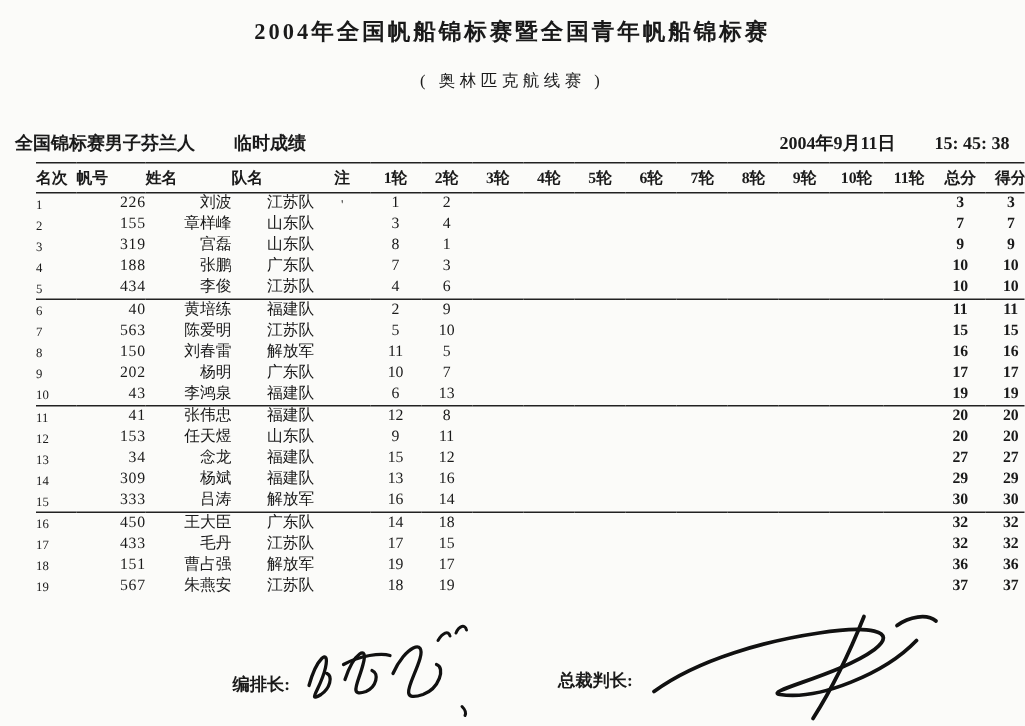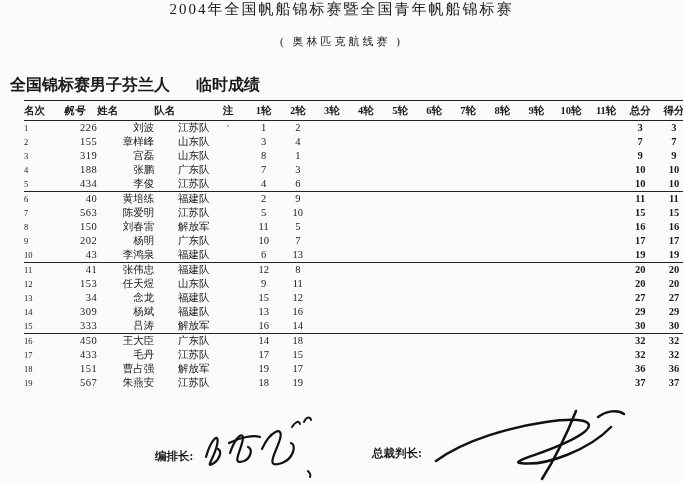--- a/index.html
+++ b/index.html
@@ -9,38 +9,38 @@
     color: #1a1a1a;
     font-family: "Liberation Serif", "DejaVu Serif", serif;
     position: relative;
     overflow: hidden;
   }
   .page { position: relative; width: 683px; height: 484px; }
 
   .title {
     text-align: center;
     font-size: 15px;
-    font-weight: normal;
+    font-weight: bold;
     letter-spacing: 2px;
-    padding-top: 0;
+    padding-top: 12px;
   }
   .subtitle {
     text-align: center;
     font-size: 11px;
     letter-spacing: 3px;
     margin-top: 15px;
     font-family: Liberation Serif, serif;
   }
 
   .meta {
     display: flex;
     justify-content: space-between;
     align-items: flex-end;
     margin: 26px 10px 0 10px;
-    font-size: 16px;
+    font-size: 12px;
     font-weight: bold;
   }
   .meta-left span { margin-right: 26px; }
   .meta-right span { margin-left: 26px; }
 
   table.results {
     width: 667px;
     margin: 4px 8px 0 24px;
     border-collapse: collapse;
     table-layout: fixed;
@@ -61,21 +61,21 @@
     overflow: hidden;
   }
   td.c-rank  { font-size: 8.5px; padding-left: 4px; text-align: left; }
   td.c-sail  { padding-left: 12px; text-align: right; letter-spacing: 0.5px; }
   td.c-name  { padding-left: 10px; text-align: right; }
   td.c-team  { padding-left: 2px; text-align: right; }
   td.c-note  { text-align: center; font-size: 9px; }
   td.c-round { text-align: center; }
   td.c-total, td.c-net { text-align: center; font-weight: bold; }
   th.h-rank { text-align: left; padding-left: 2px; }
-  th.h-sail { text-align: center; padding-left: 10px; font-style: italic; }
+  th.h-sail { text-align: left; padding-left: 10px; }
   th.h-name { text-align: left; padding-left: 14px; }
   th.h-team { text-align: left; padding-left: 2px; }
   tr.group-end td { border-bottom: 1.4px solid #222; }
 
   .footer { position: absolute; left: 0; top: 405px; width: 551px; height: 79px; }
   .sig-label {
     position: absolute;
     font-size: 11.5px;
     font-weight: bold;
   }
@@ -90,20 +90,23 @@
 <body>
 
 <div class="page">
 
   <div class="title">2004年全国帆船锦标赛暨全国青年帆船锦标赛</div>
   <div class="subtitle">( 奥林匹克航线赛 )</div>
 
   <div class="meta">
     <div class="meta-left">
       <span>全国锦标赛男子芬兰人</span><span>临时成绩</span>
+    </div>
+    <div class="meta-right">
+      <span>2004年9月11日</span><span>15: 45: 38</span>
     </div>
   </div>
 
   <table class="results">
     <colgroup>
       <col style="width:27px">
         <col style="width:46px">
         <col style="width:57px">
         <col style="width:55px">
         <col style="width:37px">

